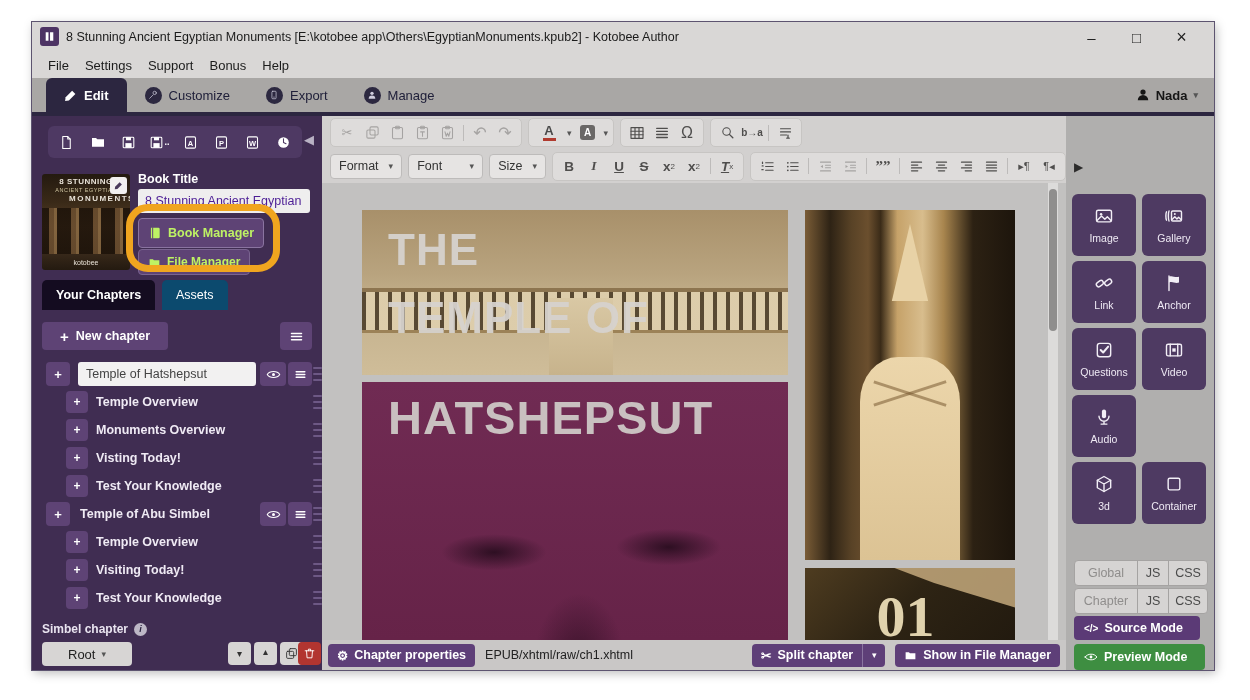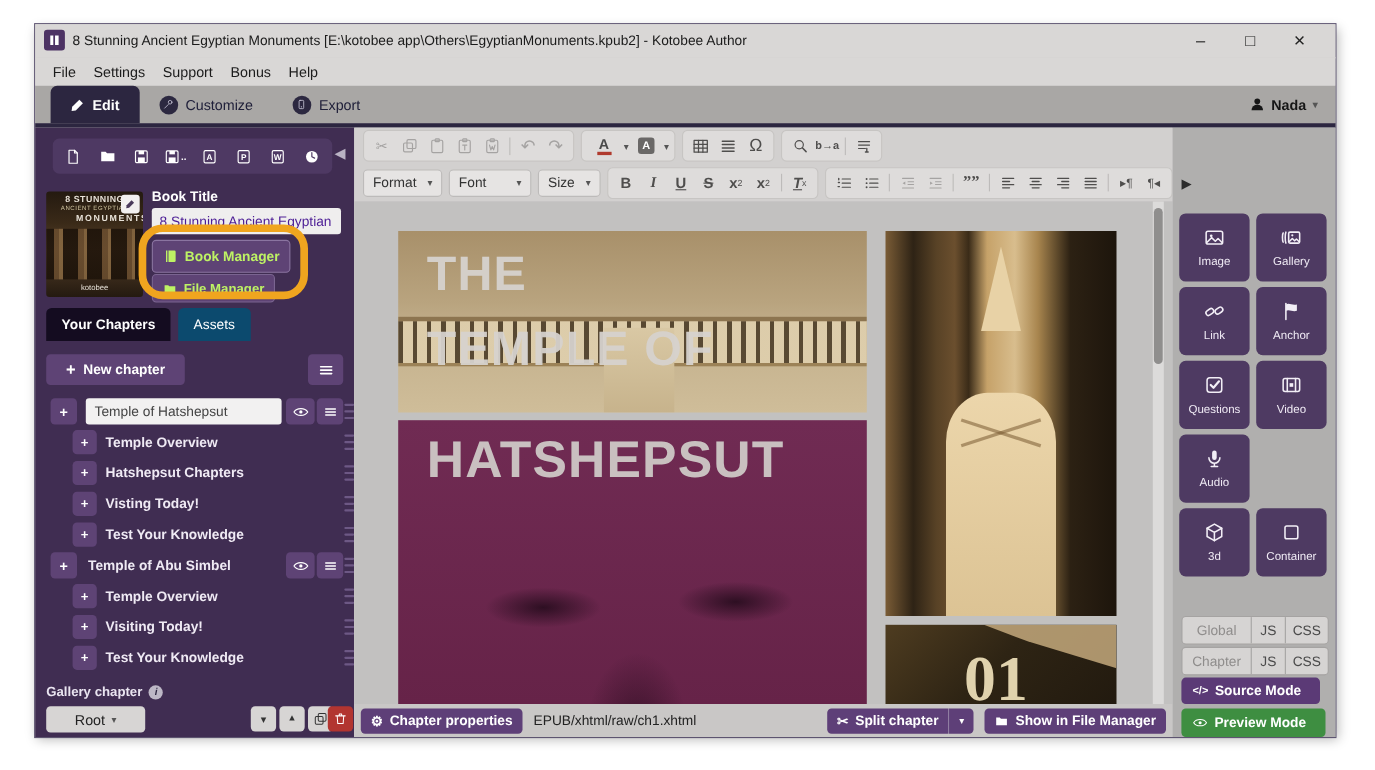--- a/index.html
+++ b/index.html
@@ -208,20 +208,29 @@
     </div>
     <div class="tab">
       <span class="tabcirc">
             <svg class="ic" width="10" height="10" viewBox="0 0 24 24">
               <rect x="7" y="3" width="10" height="18" rx="2"></rect>
               <circle class="fl" cx="12" cy="17" r="1.3"></circle>
             </svg>
           </span>
       <span>Export</span>
     </div>
+    <div class="tab">
+      <span class="tabcirc">
+            <svg class="ic" width="10" height="10" viewBox="0 0 24 24">
+              <circle class="fl" cx="12" cy="8" r="4"></circle>
+              <path class="fl" d="M4 21a8 8 0 0 1 16 0z"></path>
+            </svg>
+          </span>
+      <span>Manage</span>
+    </div>
   </div>
   <div class="usermenu">
     <svg class="ic" width="14" height="14" viewBox="0 0 24 24" style="color:#161616;">
           <circle class="fl" cx="12" cy="7" r="4.5"></circle>
           <path class="fl" d="M3 21a9 9 0 0 1 18 0z"></path>
         </svg>
     <span>Nada</span>
     <span class="caret">▾</span>
   </div>
   <div class="darkstrip abs"></div>
@@ -353,21 +362,21 @@
         <div class="pbtn chplus small" style="left:34px;">+</div>
         <span class="chlabel" style="left:64px;">Temple Overview</span>
         <span class="drag">
               <i></i>
               <i></i>
               <i></i>
             </span>
       </div>
       <div class="chrow" style="top:300px;">
         <div class="pbtn chplus small" style="left:34px;">+</div>
-        <span class="chlabel" style="left:64px;">Hatshepsut Chapters</span>
+        <span class="chlabel" style="left:64px;">Monuments Overview</span>
         <span class="drag">
               <i></i>
               <i></i>
               <i></i>
             </span>
       </div>
       <div class="chrow" style="top:328px;">
         <div class="pbtn chplus small" style="left:34px;">+</div>
         <span class="chlabel" style="left:64px;">Visting Today!</span>
         <span class="drag">
@@ -429,21 +438,21 @@
         <div class="pbtn chplus small" style="left:34px;">+</div>
         <span class="chlabel" style="left:64px;">Test Your Knowledge</span>
         <span class="drag">
               <i></i>
               <i></i>
               <i></i>
             </span>
       </div>
 
       <div class="parentlabel abs">
-        <span>Gallery chapter</span>
+        <span>Simbel chapter</span>
         <span class="infocirc">i</span>
       </div>
       <div class="rootbtn abs">
         <span>Root</span>
         <span class="caret">▾</span>
       </div>
       <div class="smbtn" style="left:196px;">▾</div>
       <div class="smbtn" style="left:222px;transform:rotate(180deg);">▾</div>
       <div class="smbtn" style="left:248px;">
             <svg class="ic" width="13" height="13" viewBox="0 0 24 24">

